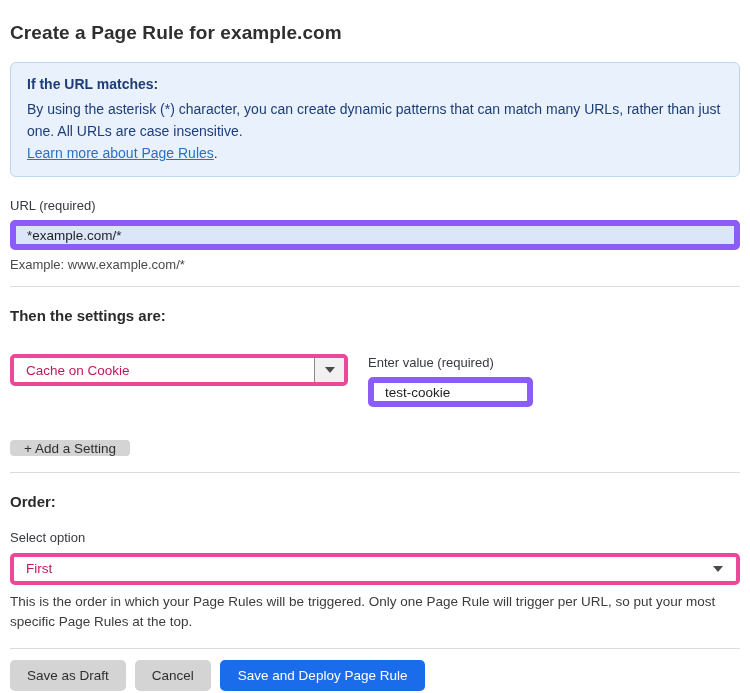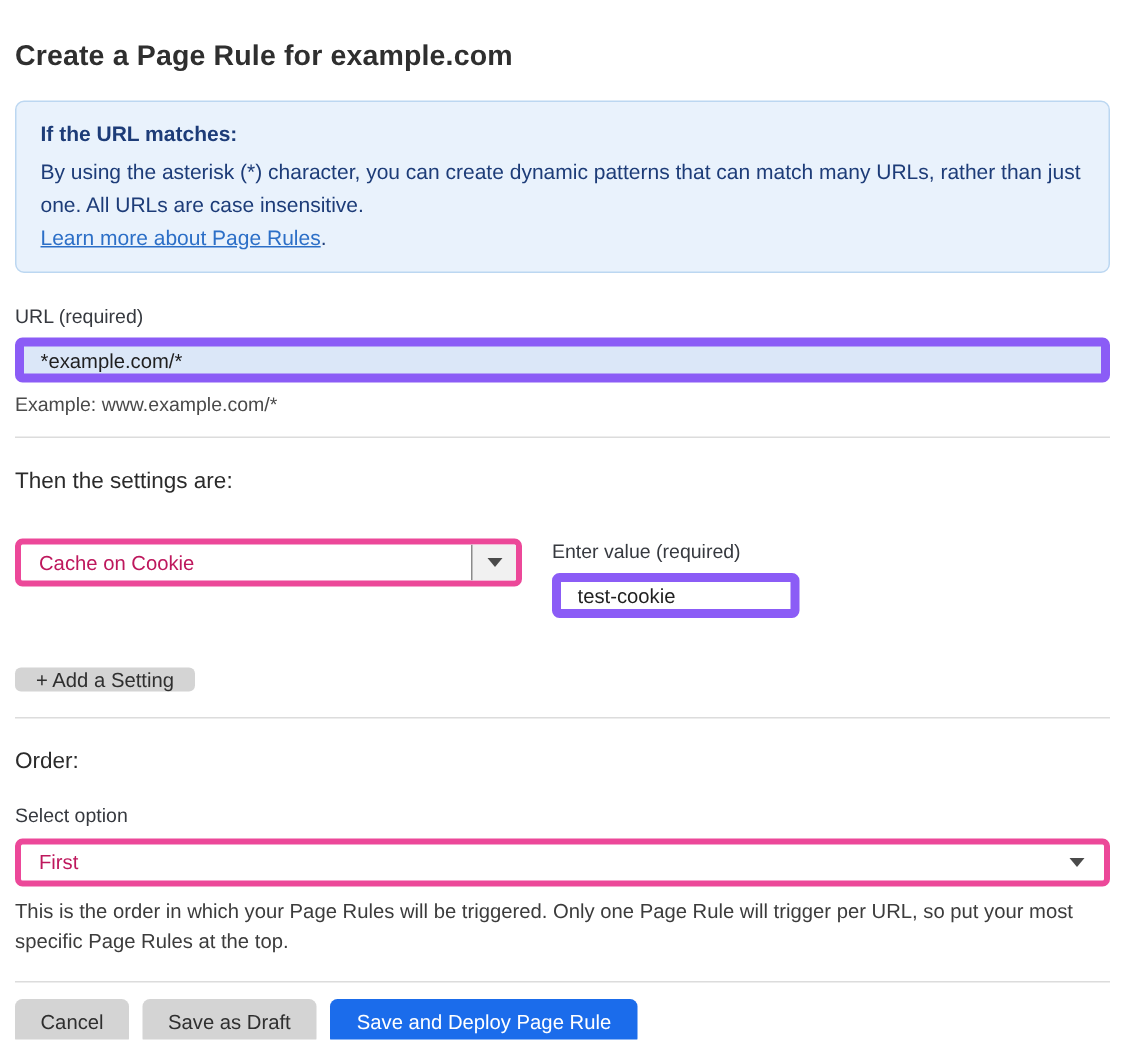--- a/index.html
+++ b/index.html
@@ -4,26 +4,25 @@
 <style>
   * { margin: 0; padding: 0; box-sizing: border-box; }
   html, body { width: 750px; height: 693px; background: #ffffff; overflow: hidden; }
   body {
     font-family: "Liberation Sans", "DejaVu Sans", sans-serif;
     color: #36393f;
   }
   .container { padding: 0 10px; }
 
   .page-title {
-    padding-top: 11px;
+    padding-top: 22px;
     font-size: 19px;
     font-weight: 700;
     color: #2f2f2f;
     letter-spacing: 0.1px;
-    margin-top: 16px;
   }
 
   .info-box {
     margin-top: 18px;
     background: #e9f2fc;
     border: 1px solid #bcd7f1;
     border-radius: 6px;
     padding: 10px 16px 12px 16px;
     color: #1d3c78;
     font-size: 14px;
@@ -74,21 +73,21 @@
     border: none;
     border-top: 1px solid #dcdcdc;
     height: 0;
   }
   .divider-1 { margin-top: 14px; }
   .divider-2 { margin-top: 15px; }
   .divider-3 { margin-top: 16px; }
 
   .section-heading {
     font-size: 15px;
-    font-weight: 400;
+    font-weight: 700;
     color: #2b2b2b;
     margin-top: 20px;
   }
 
   .settings-row {
     margin-top: 24px;
     display: flex;
     gap: 20px;
     align-items: flex-start;
   }
@@ -226,18 +225,18 @@
     <span class="select-value">First</span>
     <span class="select-plain-arrow">
       <span class="caret"></span>
     </span>
   </div>
   <div class="order-help">This is the order in which your Page Rules will be triggered. Only one Page Rule will trigger per URL, so put your most specific Page Rules at the top.</div>
 
   <hr class="divider divider-3">
 
   <div class="actions-row">
+    <button class="btn btn-gray">Save as Draft</button>
     <button class="btn btn-gray">Cancel</button>
-    <button class="btn btn-gray">Save as Draft</button>
     <button class="btn btn-primary">Save and Deploy Page Rule</button>
   </div>
 
 </div>
 
 </body></html>

